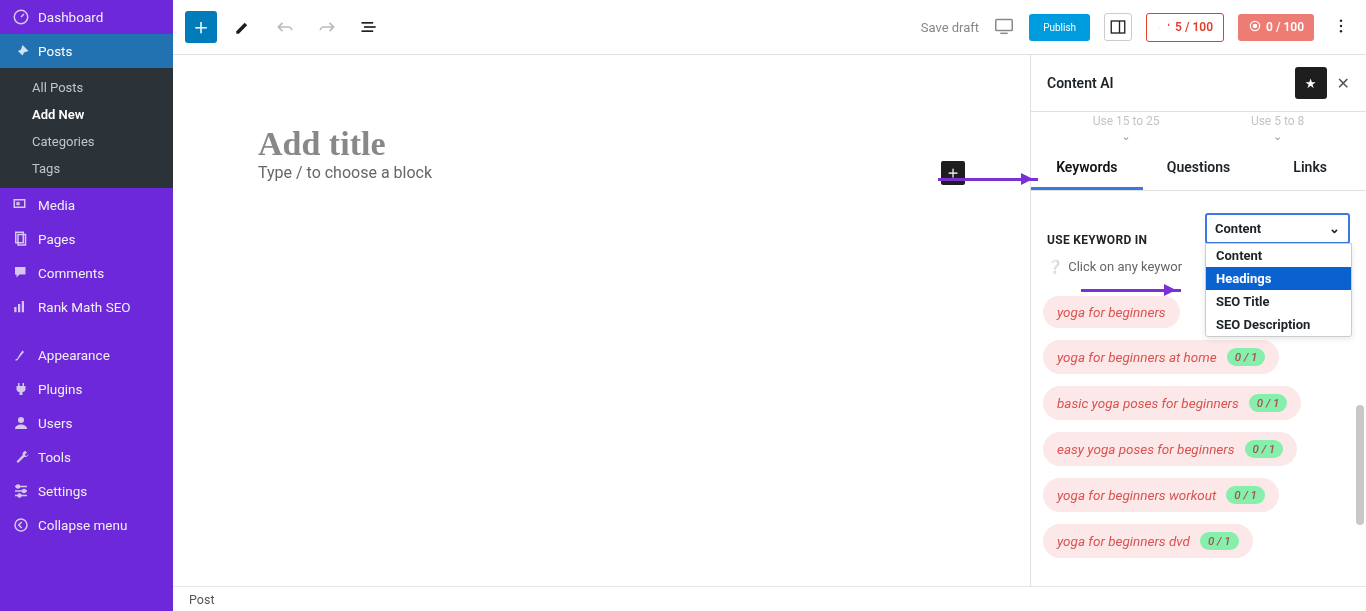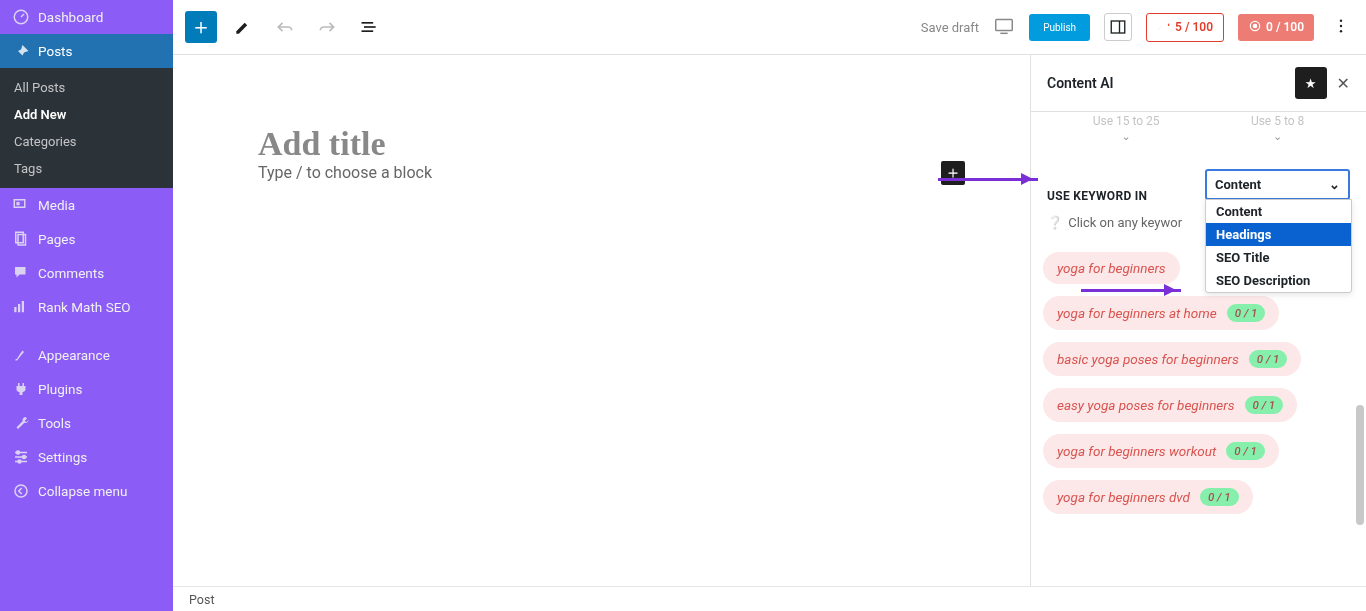--- a/index.html
+++ b/index.html
@@ -1,25 +1,25 @@
 <!DOCTYPE html>
 <html><head>
   <meta charset="utf-8">
   <style>
     * { box-sizing: border-box; margin: 0; padding: 0; }
     body { font-family: -apple-system, BlinkMacSystemFont, "Segoe UI", Roboto, sans-serif; font-size: 13px; color: #1d2327; background: #f0f0f1; width: 1366px; height: 611px; overflow: hidden; position: relative; }
     
     
-    .sidebar { position: absolute; left: 0; top: 0; width: 197px; height: 611px; background: #8b5cf6; color: #f0f0f1; }
+    .sidebar { position: absolute; left: 0; top: 0; width: 197px; height: 611px; background: #6d28d9; color: #f0f0f1; }
     .sidebar-item { display: flex; align-items: center; padding: 8px 12px; cursor: pointer; color: #f0f0f1; font-size: 13.5px; gap: 8px; }
     .sidebar-item.dashboard { padding-top: 8px; padding-bottom: 8px; }
     .sidebar-item.active { background: #2271b1; color: #fff; position: relative; }
     .sidebar-item.active::after { content: ""; position: absolute; right: -8px; top: 50%; transform: translateY(-50%); border: 8px solid transparent; border-right-color: #f0f0f1; }
     .sidebar-sub { background: #2c3338; padding: 6px 0; }
-    .sidebar-sub-item { padding: 6px 14px; color: #c3c4c7; cursor: pointer; font-size: 13px; }
+    .sidebar-sub-item { padding: 6px 32px; color: #c3c4c7; cursor: pointer; font-size: 13px; }
     .sidebar-sub-item.current { color: #fff; font-weight: 600; }
     .sidebar-sep { height: 14px; }
     .sidebar-icon { width: 18px; height: 18px; display: inline-flex; align-items: center; justify-content: center; opacity: 0.8; }
     
     
     .editor-top { position: absolute; left: 173px; top: 0; right: 0; height: 55px; background: #fff; border-bottom: 1px solid #e0e0e0; display: flex; align-items: center; padding: 0 12px; gap: 10px; }
     .add-block-btn { width: 32px; height: 32px; background: #007cba; color: #fff; border-radius: 3px; display: flex; align-items: center; justify-content: center; font-size: 22px; cursor: pointer; }
     .tool-btn { width: 32px; height: 32px; display: flex; align-items: center; justify-content: center; cursor: pointer; color: #1e1e1e; }
     .tool-btn.disabled { color: #bbb; cursor: default; }
     .top-right { margin-left: auto; display: flex; align-items: center; gap: 14px; }
@@ -153,20 +153,29 @@
       </span>
     <span>Appearance</span>
   </div>
   <div class="sidebar-item">
     <span class="sidebar-icon">
         <svg width="18" height="18" viewBox="0 0 24 24" fill="currentColor">
           <path d="M8 4v4H6v4c0 2 1 4 4 4v4h4v-4c3 0 4-2 4-4V8h-2V4h-2v4h-4V4z"></path>
         </svg>
       </span>
     <span>Plugins</span>
+  </div>
+  <div class="sidebar-item">
+    <span class="sidebar-icon">
+        <svg width="18" height="18" viewBox="0 0 24 24" fill="currentColor">
+          <circle cx="12" cy="8" r="4"></circle>
+          <path d="M4 20c0-4 4-6 8-6s8 2 8 6z"></path>
+        </svg>
+      </span>
+    <span>Users</span>
   </div>
   <div class="sidebar-item">
     <span class="sidebar-icon">
         <svg width="18" height="18" viewBox="0 0 24 24" fill="currentColor">
           <path d="M18 4c-2 0-4 2-4 4 0 .5.1 1 .3 1.4L6 18l2 2 8.6-8.3c.4.2.9.3 1.4.3 2 0 4-2 4-4l-3 3-2-2 3-3z"></path>
         </svg>
       </span>
     <span>Tools</span>
   </div>
   <div class="sidebar-item">
@@ -273,20 +282,25 @@
     <div class="hint-col">
       <div style="opacity:0.5;">Use 15 to 25</div>
       <div class="chevron-sm">⌄</div>
     </div>
     <div class="hint-col">
       <div style="opacity:0.5;">Use 5 to 8</div>
       <div class="chevron-sm">⌄</div>
     </div>
   </div>
 
+  <div class="tabs">
+    <div class="tab active">Keywords</div>
+    <div class="tab">Questions</div>
+    <div class="tab">Links</div>
+  </div>
 
   <div class="use-kw-row">
     <span class="use-kw-label">USE KEYWORD IN</span>
     <div class="kw-select-wrap">
       <div class="kw-select">
         <span>Content</span>
         <span>⌄</span>
       </div>
       <div class="kw-dropdown">
         <div class="kw-option">Content</div>

